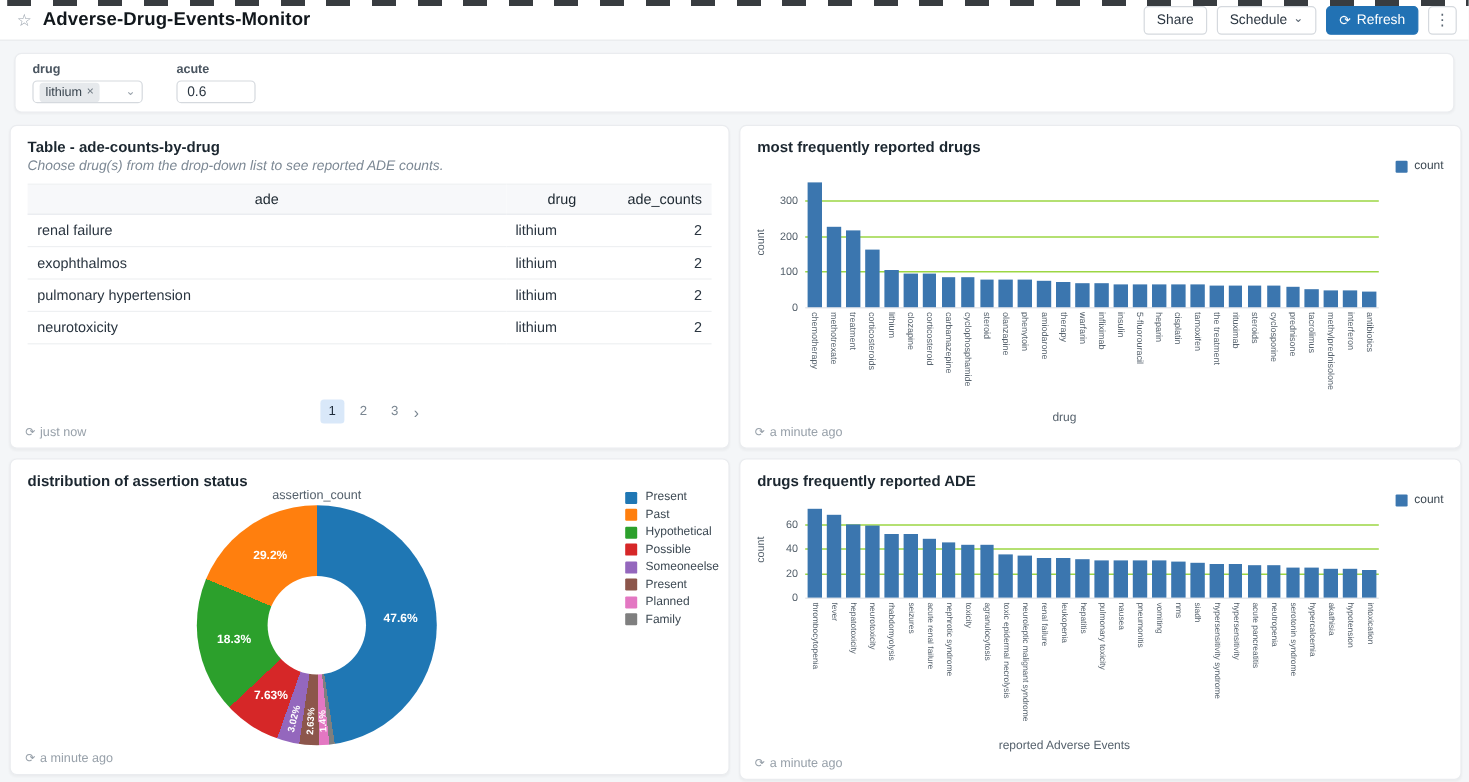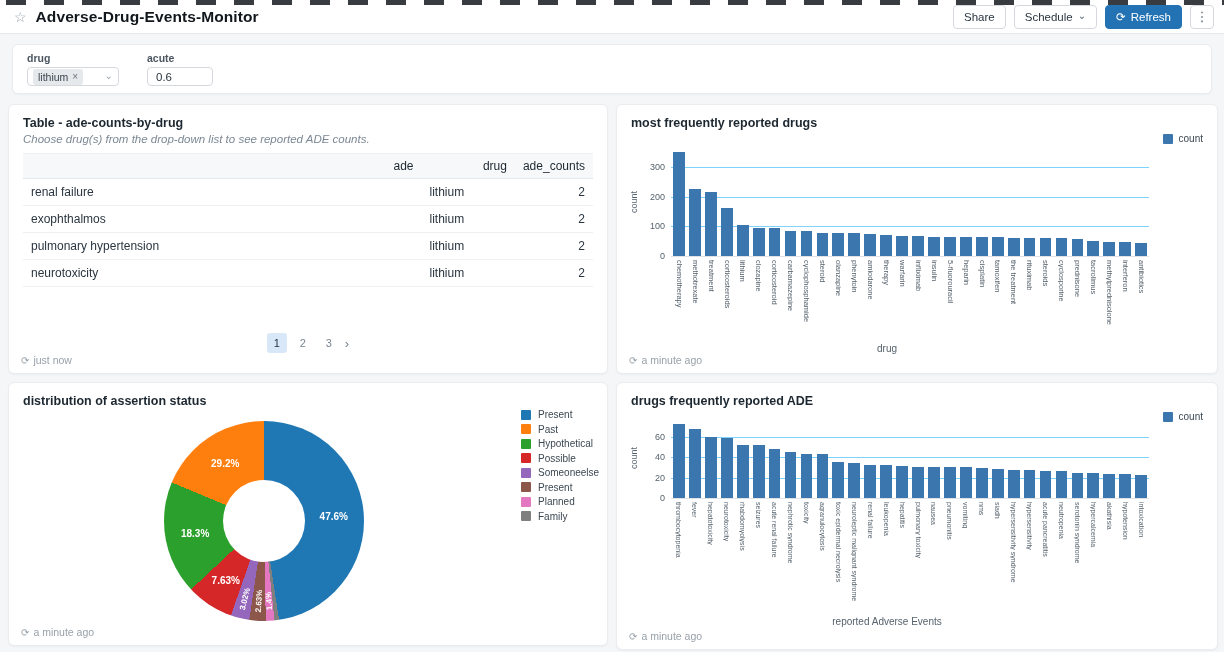--- a/index.html
+++ b/index.html
@@ -33,35 +33,35 @@
   #panel-drugs { left:616px; top:104px; width:602px; height:270px; }
   #panel-pie   { left:8px;  top:382px; width:600px; height:264px; }
   #panel-ade   { left:616px; top:382px; width:602px; height:268px; }
   .panel-title { position:absolute; left:14px; top:11px; font-size:12.5px; font-weight:700; color:#1c2730; }
   .panel-sub { position:absolute; left:14px; top:28px; font-size:11.5px; font-style:italic; color:#7c8894; }
   .panel-updated { position:absolute; left:12px; bottom:7px; font-size:10.5px; color:#98a1aa; display:flex; gap:4px; align-items:center; }
   .panel-updated .ico { font-size:10px; }
 
   
   table.data { position:absolute; left:14px; top:48px; width:570px; border-collapse:collapse; font-size:12px; }
-  table.data th { background:#f7f8fa; text-align:right; font-weight:500; color:#1c2730; padding:5px 8px; border-top:1px solid #eef0f2; border-bottom:1px solid #e8eaee; }
+  table.data th { background:#f7f8fa; text-align:center; font-weight:500; color:#1c2730; padding:5px 8px; border-top:1px solid #eef0f2; border-bottom:1px solid #e8eaee; }
   table.data td { padding:6px 8px; border-bottom:1px solid #eef0f2; color:#2a3540; }
   th.num, td.num { text-align:right; }
   .col-ade{width:410px;} .col-drug{width:95px;} .col-cnt{width:65px;}
   .pagination { position:absolute; left:0; right:0; top:228px; display:flex; justify-content:center; gap:6px; align-items:center; }
   .page-btn { min-width:20px; height:20px; border-radius:3px; font-size:11px; color:#7a8691; display:flex; align-items:center; justify-content:center; cursor:pointer; padding:0 4px; }
   .page-btn.active { background:#d9e8f9; color:#1f2d3d; }
   .page-next { color:#7a8691; font-size:13px; cursor:pointer; }
 
   
   .legend { position:absolute; top:28px; right:14px; display:flex; align-items:center; gap:6px; font-size:10px; color:#3c4852; cursor:pointer; }
   .legend .swatch { width:10px; height:10px; border-radius:1px; }
   .ylab { position:absolute; font-size:9px; color:#55616c; transform:rotate(-90deg); transform-origin:center; }
   .plot { position:absolute; }
-  .gridline { position:absolute; left:0; right:0; height:1px; background:#7dd3fc; }
+  .gridline { position:absolute; left:0; right:0; height:1px; background:#84cc16; }
   .gridline.zero { background:#dfe2e6; }
   .ytick { position:absolute; right:100%; margin-right:6px; font-size:9px; color:#55616c; transform:translateY(-50%); white-space:nowrap; }
   .cols { position:absolute; left:0; right:0; top:0; display:flex; align-items:flex-end; }
   .bcol { flex:1; display:flex; justify-content:center; align-items:flex-end; height:100%; }
   .bar { width:74%; background:#3b76af; }
   .xlabels { position:absolute; left:0; right:0; display:flex; }
   .xlab { flex:1; display:flex; justify-content:center; }
   .xlab span { writing-mode:vertical-rl; font-size:7.5px; line-height:1; color:#55616c; overflow:hidden; }
   .axis-title { position:absolute; left:0; right:60px; text-align:center; font-size:10px; color:#55616c; }
 
@@ -375,20 +375,21 @@
     </div>
   <div class="axis-title" style="top:238px;">drug</div>
   <div class="panel-updated">
     <span class="ico">⟳</span>
     <span>a minute ago</span>
   </div>
 </div>
 
 <div class="panel" id="panel-pie">
   <div class="panel-title">distribution of assertion status</div>
+  <div class="pie-center-label" style="left:0; width:510px; text-align:center; top:24px;">assertion_count</div>
   <div class="donut" id="donut" style="left: 155px; top: 38px; background: conic-gradient(rgb(31, 119, 180) 0deg, rgb(31, 119, 180) 171.36deg, rgb(127, 127, 127) 171.36deg, rgb(127, 127, 127) 173.952deg, rgb(227, 119, 194) 173.952deg, rgb(227, 119, 194) 178.992deg, rgb(140, 86, 75) 178.992deg, rgb(140, 86, 75) 188.46deg, rgb(148, 103, 189) 188.46deg, rgb(148, 103, 189) 199.332deg, rgb(214, 39, 40) 199.332deg, rgb(214, 39, 40) 226.8deg, rgb(44, 160, 44) 226.8deg, rgb(44, 160, 44) 292.68deg, rgb(255, 127, 14) 292.68deg, rgb(255, 127, 14) 360deg);">
       <div class="pie-label" style="left: 169.801px; top: 94.7271px;">47.6%</div>
       <div class="pie-label" style="left: 61.2016px; top: 41.7361px;">29.2%</div>
       <div class="pie-label" style="left: 31.1193px; top: 112.468px;">18.3%</div>
       <div class="pie-label" style="left: 61.8077px; top: 158.663px;">7.63%</div>
       <div class="pie-label small" style="left: 80.7872px; top: 177.659px; transform: translate(-50%, -50%) rotate(283.896deg);">3.02%</div>
       <div class="pie-label small" style="left: 94.8012px; top: 179.831px; transform: translate(-50%, -50%) rotate(273.726deg);">2.63%</div>
       <div class="pie-label small" style="left: 104.923px; top: 179.848px; transform: translate(-50%, -50%) rotate(266.472deg);">1.4%</div>
     </div>
   <div class="pie-legend" id="pie-legend" style="left:512px; top:26px;">

